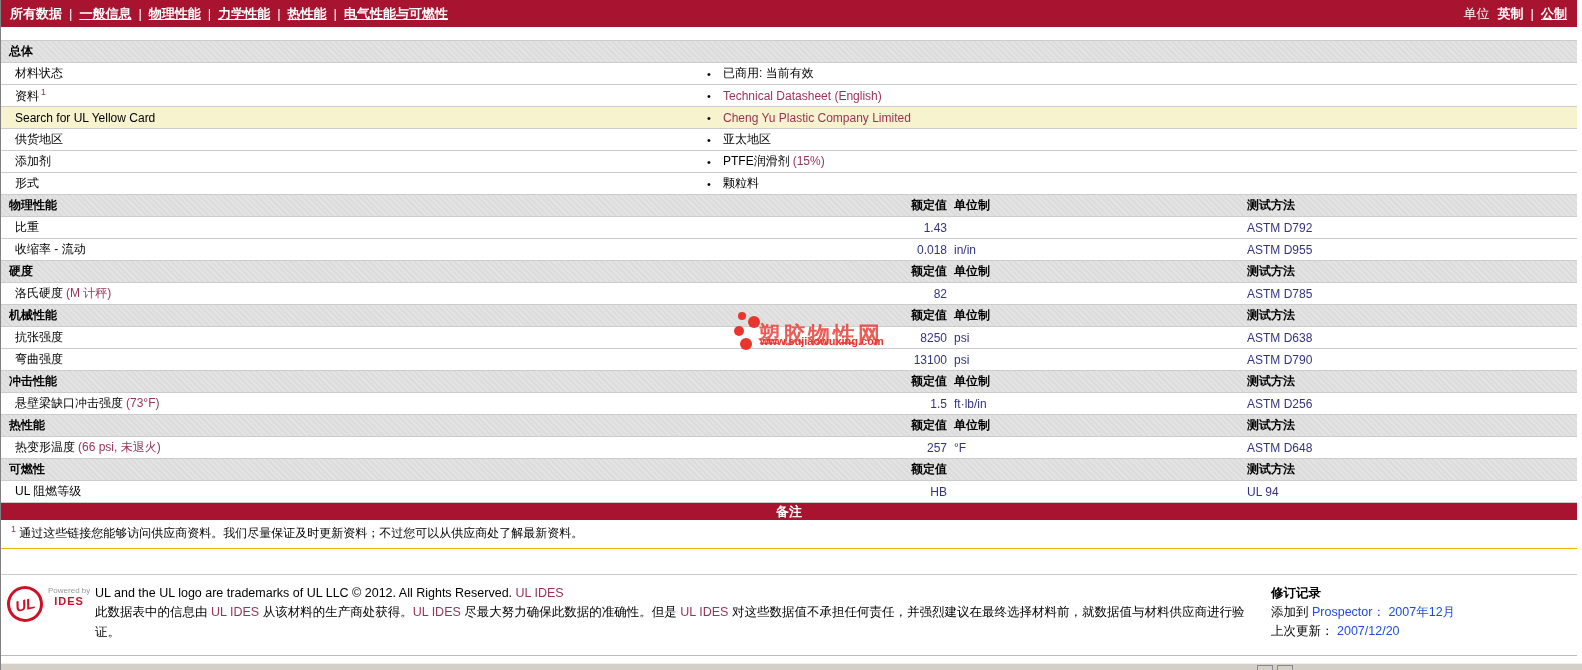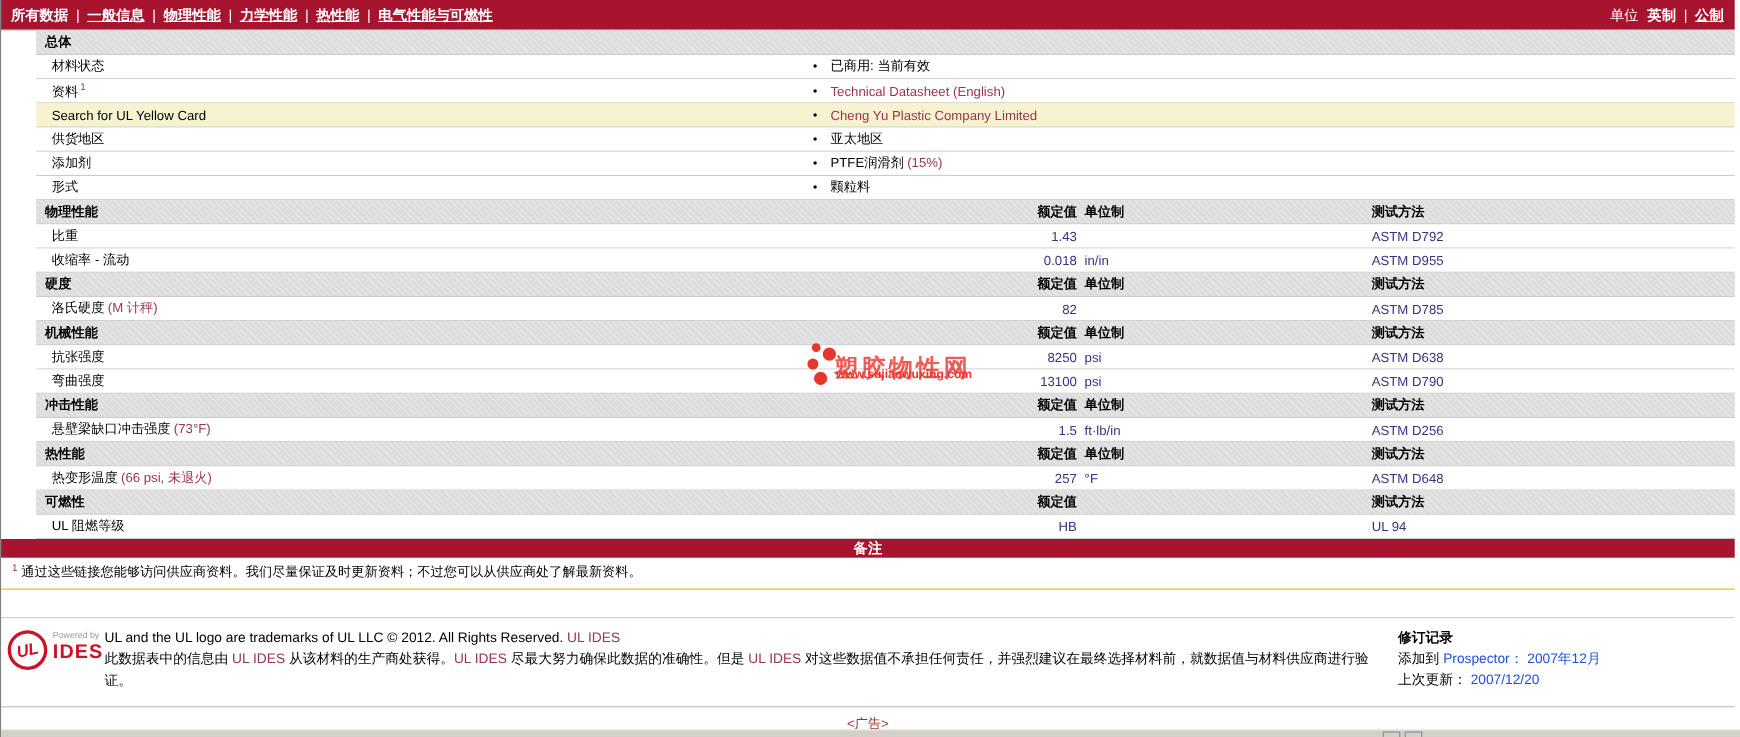--- a/index.html
+++ b/index.html
@@ -11,21 +11,21 @@
   .nav { height:27px; background:#A8142F; color:#fff; display:flex; align-items:center;
          padding:0 10px 0 9px; font-size:13px; font-weight:bold; white-space:nowrap; }
   .nav .sep { margin:0 7px; font-weight:normal; color:#fff; }
   .nav a, .nav .navlink { color:#fff; text-decoration:underline; cursor:pointer; }
   .nav .active { text-decoration:none; }
   .nav .right { margin-left:auto; display:flex; align-items:center; }
   .nav .units-label { font-weight:normal; margin-right:8px; }
   .nav .unit-current { text-decoration:none; }
 
   
-  .tbl { border-top:1px solid #ccc;padding-left:32px; }
+  .tbl { margin-top:13px; border-top:1px solid #ccc; }
   .row { display:flex; align-items:center; height:22px; border-bottom:1px solid #ccc; background:#fff; }
   .row.sec { background:#DFDFDF; font-weight:bold;
     background-image:repeating-linear-gradient(45deg,#e3e3e3 0 2px,#dcdcdc 2px 4px); }
   .row.hl { background:#F7F3CF; }
   .cl { width:846px; padding-left:14px; }
   .sec .cl { padding-left:8px; }
   .cn { width:100px; text-align:right; color:#333380; }
   .sec .cn { color:#000;text-align:right; }
   .cu { flex:1; padding-left:7px; color:#333380; }
   .sec .cu { color:#000; }
@@ -51,21 +51,21 @@
   .footnote { padding:4px 8px 6px; border-bottom:1px solid #eab308; font-size:12px; }
 
   
   .footer { margin-top:25px; border-top:1px solid #ccc; padding:9px 14px 4px 6px; display:flex; }
   .logo-block { width:88px; display:flex; gap:5px; align-items:flex-start; padding-top:2px; }
   .ul-circle { width:36px; height:36px; border:3px solid #CE1126; border-radius:50%;
                display:flex; align-items:center; justify-content:center; transform:rotate(-12deg); }
   .ul-circle span { color:#CE1126; font-weight:bold; font-size:15px; font-style:italic; }
   .pb-col { display:flex; flex-direction:column; }
   .pb { font-size:8px; color:#999; }
-  .ides { font-size:18px; font-weight:bold; color:#CE1126; letter-spacing:1px;text-align:center; }
+  .ides { font-size:11px; font-weight:bold; color:#CE1126; letter-spacing:1px;text-align:center; }
   .ftext { flex:1; max-width:1160px; font-size:12.5px; line-height:1.55; }
   .revision { margin-left:auto; width:292px; font-size:12.5px; line-height:1.5; }
   .rev-title { font-weight:bold; }
   .navyval { color:#1d4ed8; }
 
   
   .adbox { margin-top:9px; border-top:1px solid #bbb; padding:7px 0 9px; text-align:center;
            color:#993333; font-size:12px; }
   .bstrip { position:absolute; left:0; bottom:0; width:1582px; height:7px; background:#D4D0C8; border-top:1px solid #eee; }
   .bstrip .bbox { position:absolute; top:1px; width:16px; height:6px; background:#D4D0C8; border:1px solid #8a8a8a; }

